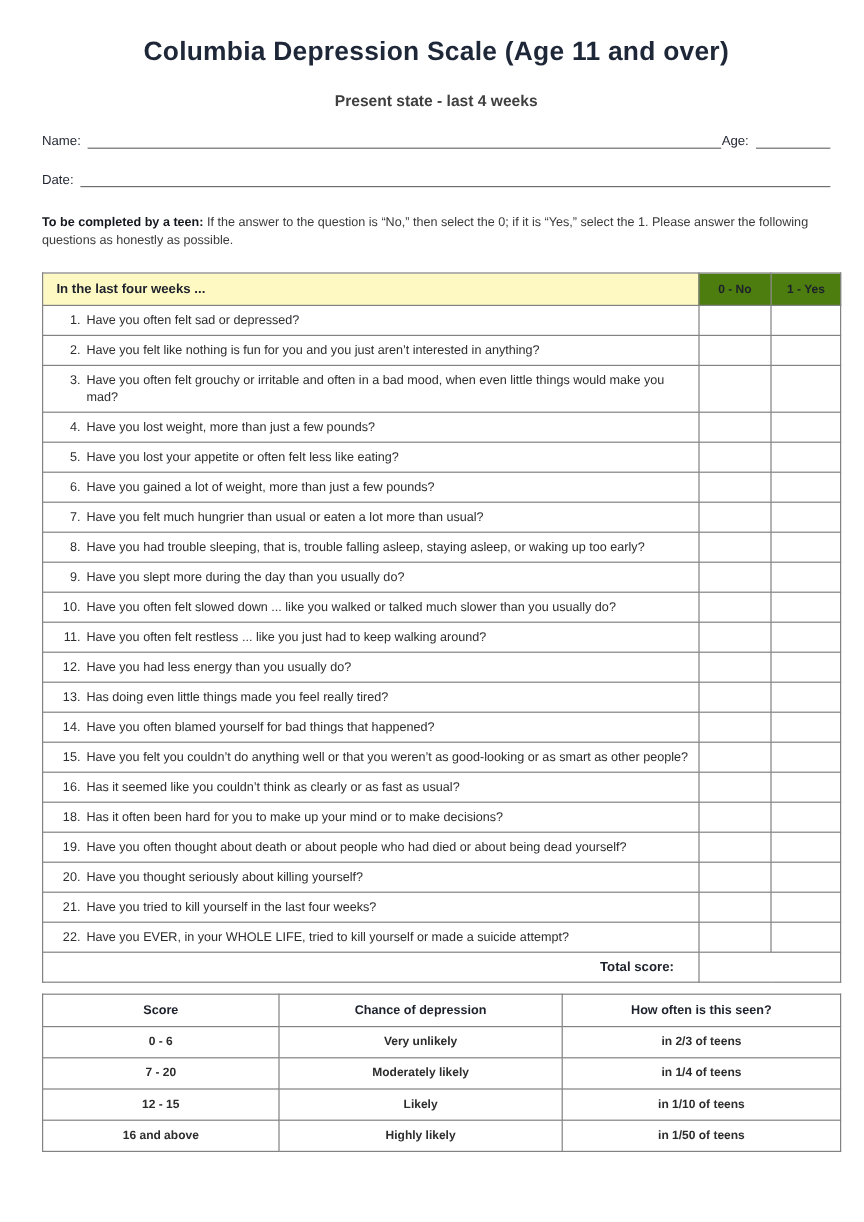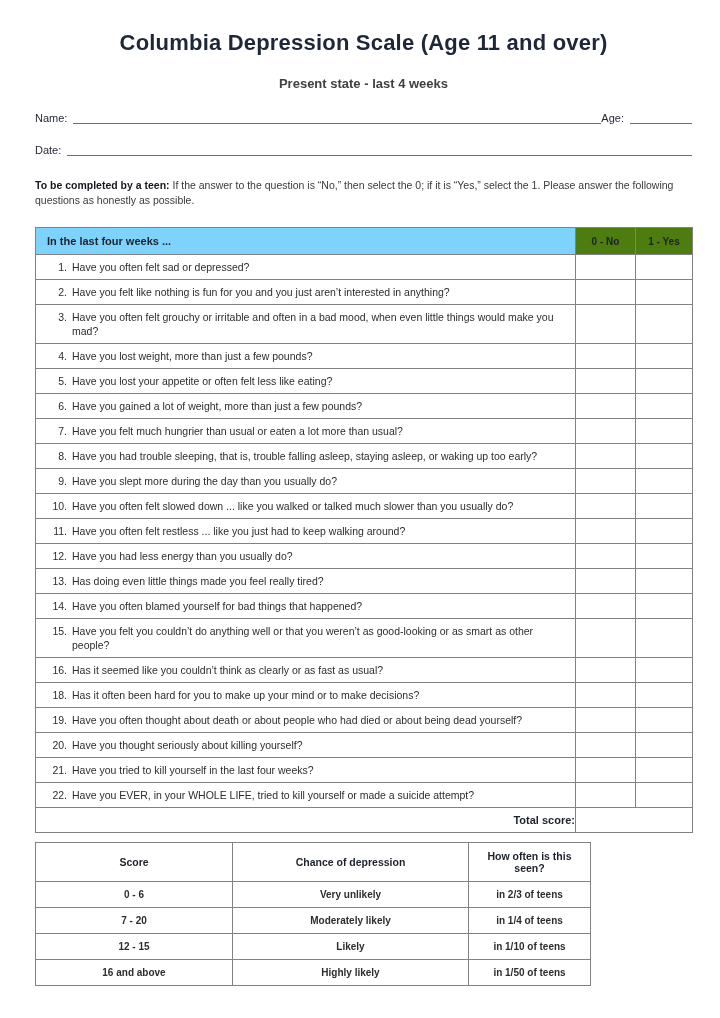--- a/index.html
+++ b/index.html
@@ -51,35 +51,35 @@
 
   .instructions {
     font-size: 10.5px;
     line-height: 15px;
     color: #3a3a3a;
     margin: 22px 0 19px 0;
   }
   .instructions strong { color: #15181f; }
 
   table.qtable, table.stable {
-    width: 556px;
+    width: 666px;
     border-collapse: collapse;
     table-layout: fixed;
   }
   table.qtable td, table.qtable th,
   table.stable td, table.stable th {
     border: 1px solid #828282;
   }
   .qtable th.qcol {
     width: 540px;
     text-align: left;
     font-size: 11px;
     font-weight: bold;
     color: #1c212b;
-    background: #7dd3fc;
+    background: #fef9c3;
     padding: 7px 8px 7px 11px;
   }
   .qtable th.acol {
     font-size: 10px;
     font-weight: bold;
     color: #1c212b;
     background: #4d7c0f;
     text-align: center;
   }
   .qtable th.acol-no  { width: 60px; }
@@ -96,21 +96,21 @@
     margin-left: -27px;
     margin-right: 5px;
     text-align: right;
   }
   .qtable td.acell { background: #ffffff; }
   .qtable td.total-label {
     font-size: 11px;
     font-weight: bold;
     color: #1c212b;
     text-align: right;
-    padding: 6px 0 6px 8px;
+    padding: 6px 20px 6px 8px;
   }
 
   table.stable { margin-top: 9px; }
   .stable th {
     font-size: 10.5px;
     font-weight: bold;
     color: #1c212b;
     text-align: center;
     padding: 7px 4px;
     background: #ffffff;

